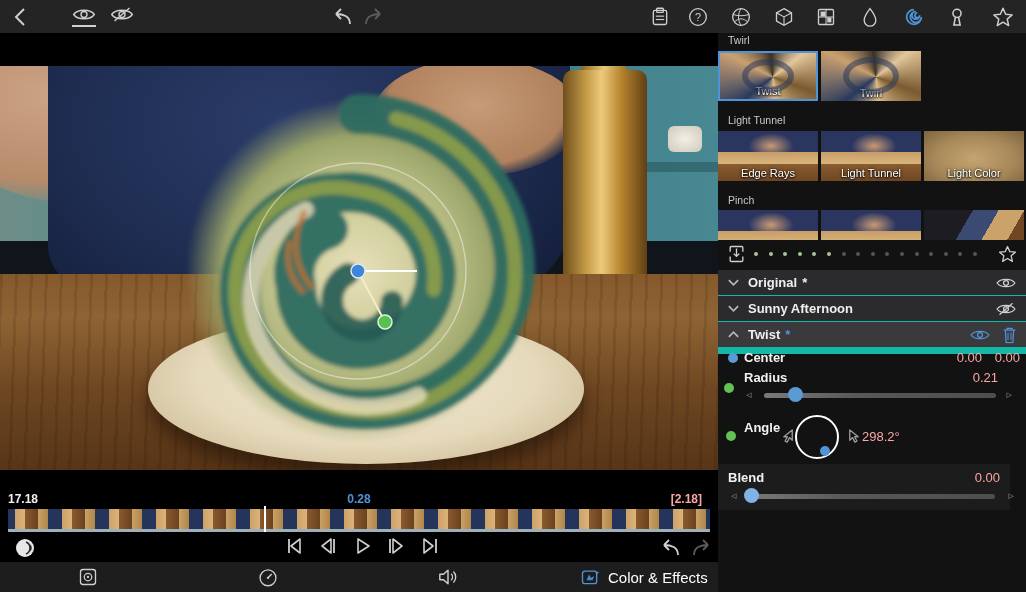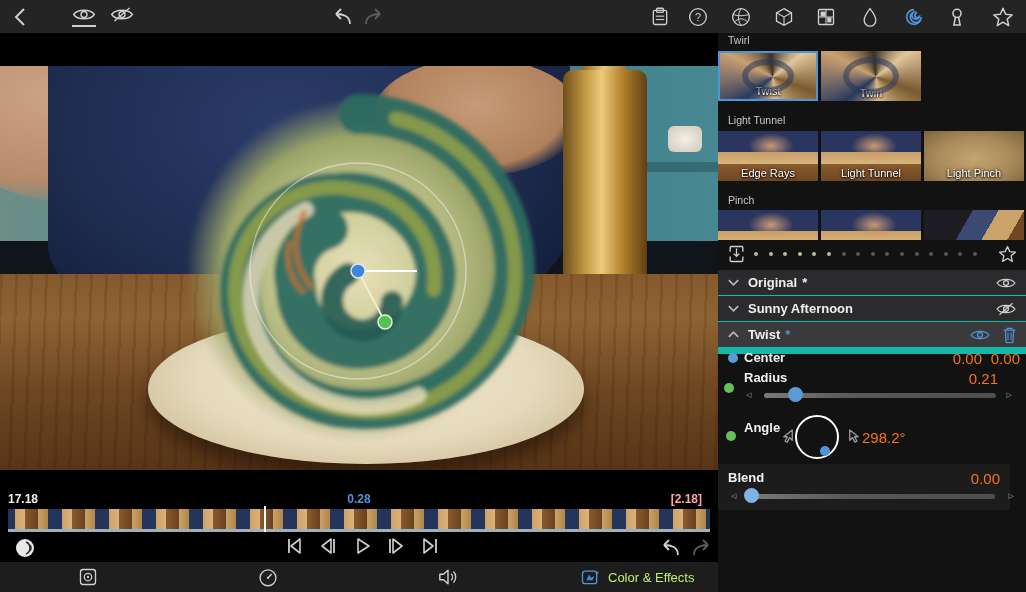--- a/index.html
+++ b/index.html
@@ -43,21 +43,21 @@
        #25345a 0px,#25345a 7px,#cda26a 7px,#dcb378 17px,#8a5a2e 17px,#6a421e 30px,#caa168 30px,#b08648 40px,#25345a 40px,#25345a 47px)}
   .playhead{position:absolute;left:256px;top:-3px;width:2px;height:26px;background:#fff}
   
   .transport{position:absolute;left:0;top:501px;width:718px;height:28px}
   .transport .tbtn{position:absolute;top:50%;transform:translateY(-50%)}
   .tc{display:flex;gap:12px;position:absolute;left:283px;top:1px}
   
   .bottombar{position:absolute;left:0;top:529px;width:718px;height:30px;background:#1d1d1d}
   .bottombar .abs{position:absolute;top:50%;transform:translateY(-50%)}
   .ce-group{display:flex;align-items:center;gap:8px;color:#4f93d9}
-  .ce-label{font-size:13px;color:#bef264}
+  .ce-label{font-size:15px;color:#ffffff}
   
   .panel{position:absolute;left:718px;top:33px;width:308px;height:559px;background:#121212}
   .sec-title{position:absolute;left:10px;font-size:10.5px;color:#c9c9c9}
   .thumbrow{position:absolute;left:0;width:308px;display:flex;gap:3px}
   .thumb{position:relative;width:100px;height:50px;background:#333;overflow:hidden;box-sizing:border-box}
   .thumb.sel{border:2px solid #4f93d9}
   .thumb .tlabel{position:absolute;left:0;right:0;bottom:2px;text-align:center;font-size:11px;color:#fff;
      text-shadow:0 1px 2px #000,0 0 3px #000}
   .tw{background:conic-gradient(from 110deg at 55% 52%,#7a5a30,#dcba8a 18%,#28395e 34%,#caa070 52%,#3a3226 68%,#e2c69c 84%,#7a5a30)}
   .tw::after{content:"";position:absolute;inset:6px 22px;border-radius:50%;border:6px solid rgba(40,55,90,.55)}
@@ -72,21 +72,21 @@
   .dot.on{background:#a9c49e}
   .layrow{position:absolute;left:0;width:308px;height:25px;background:#2b2b2d;border-bottom:7px solid #14b8a6;
      display:flex;align-items:center}
   .layrow.hdr{background:#3a3a3d}
   .layname{font-size:13px;font-weight:bold;color:#efefef;margin-left:8px}
   .badge{font-size:13px;font-weight:bold;margin-left:5px;color:#efefef}
   .badge.blue{color:#4f93d9}
   .chev{margin-left:9px;color:#b9b9b9}
   .rowic{position:absolute;top:50%;transform:translateY(-50%)}
   .param-label{position:absolute;font-size:13px;font-weight:bold;color:#f2f2f2}
-  .param-val{position:absolute;font-size:15px;color:#f97316;text-align:right}
+  .param-val{position:absolute;font-size:13px;color:#fca5a5;text-align:right}
   .kdot{position:absolute;width:10px;height:10px;border-radius:50%}
   .kdot.blue{background:#5b9bd5}
   .kdot.green{background:#62c254}
   .slider{position:absolute;height:16px}
   .track{position:absolute;top:6px;height:5px;border-radius:3px;background:linear-gradient(90deg,#7a7a7a,#585858 40%,#4e4e4e)}
   .sthumb{position:absolute;top:0;width:15px;height:15px;border-radius:50%;background:#5b9bd5}
   .sthumb.lt{background:#7fb2e5}
   .arr{position:absolute;top:1px;font-size:11px;color:#7d7d7d}
   .dial{position:absolute;width:44px;height:44px;border:2.5px solid #fff;border-radius:50%;box-sizing:border-box}
   .dialdot{position:absolute;width:10px;height:10px;border-radius:50%;background:#4f93d9}
@@ -336,21 +336,21 @@
 
     <div class="sec-title" style="top:81px">Light Tunnel</div>
     <div class="thumbrow" style="top:98px">
       <div class="thumb scn">
         <span class="tlabel">Edge Rays</span>
       </div>
       <div class="thumb scn">
         <span class="tlabel">Light Tunnel</span>
       </div>
       <div class="thumb blurtan">
-        <span class="tlabel">Light Pinch</span>
+        <span class="tlabel">Light Color</span>
       </div>
     </div>
 
     <div class="sec-title" style="top:161px">Pinch</div>
     <div class="thumbrow" style="top:177px;height:30px;overflow:hidden">
       <div class="thumb scn" style="height:50px"></div>
       <div class="thumb scn" style="height:50px"></div>
       <div class="thumb pincha" style="height:50px"></div>
     </div>
 

